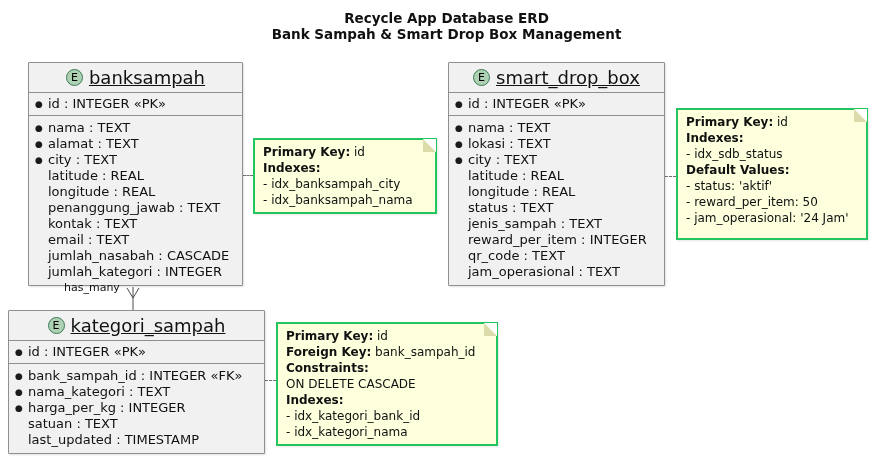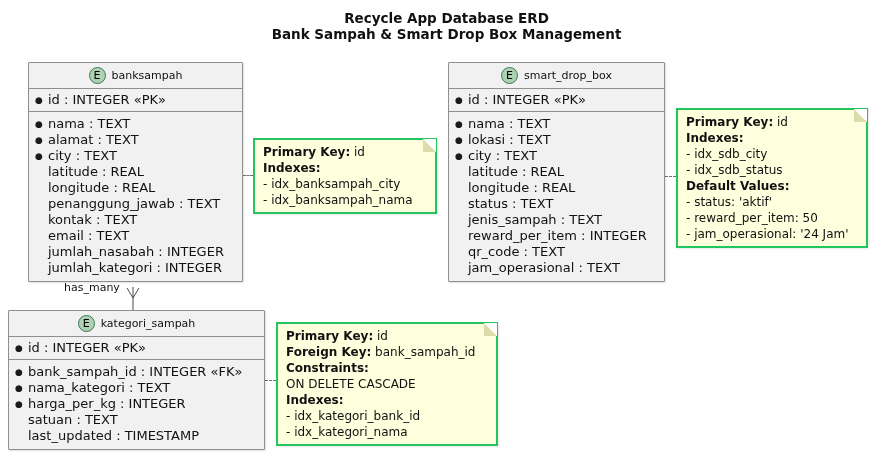--- a/index.html
+++ b/index.html
@@ -19,21 +19,21 @@
   }
   .entity-header {
     display:flex; align-items:center; justify-content:center; gap:6px;
     padding:4px 8px; border-bottom:1px solid #8f8f8f;
   }
   .spot {
     width:17px; height:17px; border-radius:50%; background:#add1b2;
     border:1px solid #3b7a57; display:flex; align-items:center; justify-content:center;
     font-size:11px; color:#000; flex:0 0 17px; box-sizing:border-box;
   }
-  .entity-name { font-size:11px; white-space:nowrap; }
+  .entity-name { font-size:18px; white-space:nowrap;text-decoration:underline; }
   .id-sec { padding:3px 6px; border-bottom:1px solid #8f8f8f; }
   .fields-sec { padding:4px 6px 5px 6px; }
   .row { line-height:16px; font-size:13px; white-space:nowrap; }
   .bullet { display:inline-block; width:13px; font-size:9px; vertical-align:1px; color:#1a1a1a; }
   
   .note {
     position:absolute; background:#feffdd; border:2px solid #22c55e;
     box-sizing:border-box; padding:4px 8px; font-size:12px;
     box-shadow:1px 1px 2px rgba(0,0,0,0.10);
   }
@@ -68,21 +68,21 @@
     </div>
     <div class="fields-sec">
       <div class="row"><span class="bullet">●</span><span>nama : TEXT</span></div>
       <div class="row"><span class="bullet">●</span><span>alamat : TEXT</span></div>
       <div class="row"><span class="bullet">●</span><span>city : TEXT</span></div>
       <div class="row"><span class="bullet"></span><span>latitude : REAL</span></div>
       <div class="row"><span class="bullet"></span><span>longitude : REAL</span></div>
       <div class="row"><span class="bullet"></span><span>penanggung_jawab : TEXT</span></div>
       <div class="row"><span class="bullet"></span><span>kontak : TEXT</span></div>
       <div class="row"><span class="bullet"></span><span>email : TEXT</span></div>
-      <div class="row"><span class="bullet"></span><span>jumlah_nasabah : INTEGER</span></div>
+      <div class="row"><span class="bullet"></span><span>jumlah_nasabah : CASCADE</span></div>
       <div class="row"><span class="bullet"></span><span>jumlah_kategori : INTEGER</span></div>
     </div>
   </div>
 
   <div class="entity" style="left:448px;top:62px;width:217px;">
     <div class="entity-header">
       <span class="spot">E</span>
       <span class="entity-name">smart_drop_box</span>
     </div>
     <div class="id-sec">
@@ -122,21 +122,20 @@
   <div class="note" style="left:253px;top:138px;width:184px;min-height:74px;">
     <div class="nline"><span class="nb">Primary Key:</span><span> id</span></div>
     <div class="nline"><span class="nb">Indexes:</span><span></span></div>
     <div class="nline"><span class="nb"></span><span>- idx_banksampah_city</span></div>
     <div class="nline"><span class="nb"></span><span>- idx_banksampah_nama</span></div>
   </div>
 
   <div class="note" style="left:676px;top:108px;width:192px;min-height:132px;">
     <div class="nline"><span class="nb">Primary Key:</span><span> id</span></div>
     <div class="nline"><span class="nb">Indexes:</span><span></span></div>
-    <div class="nline"><span class="nb"></span><span>- idx_sdb_city</span></div>
     <div class="nline"><span class="nb"></span><span>- idx_sdb_status</span></div>
     <div class="nline"><span class="nb">Default Values:</span><span></span></div>
     <div class="nline"><span class="nb"></span><span>- status: 'aktif'</span></div>
     <div class="nline"><span class="nb"></span><span>- reward_per_item: 50</span></div>
     <div class="nline"><span class="nb"></span><span>- jam_operasional: '24 Jam'</span></div>
   </div>
 
   <div class="note" style="left:276px;top:322px;width:222px;min-height:116px;">
     <div class="nline"><span class="nb">Primary Key:</span><span> id</span></div>
     <div class="nline"><span class="nb">Foreign Key:</span><span> bank_sampah_id</span></div>

